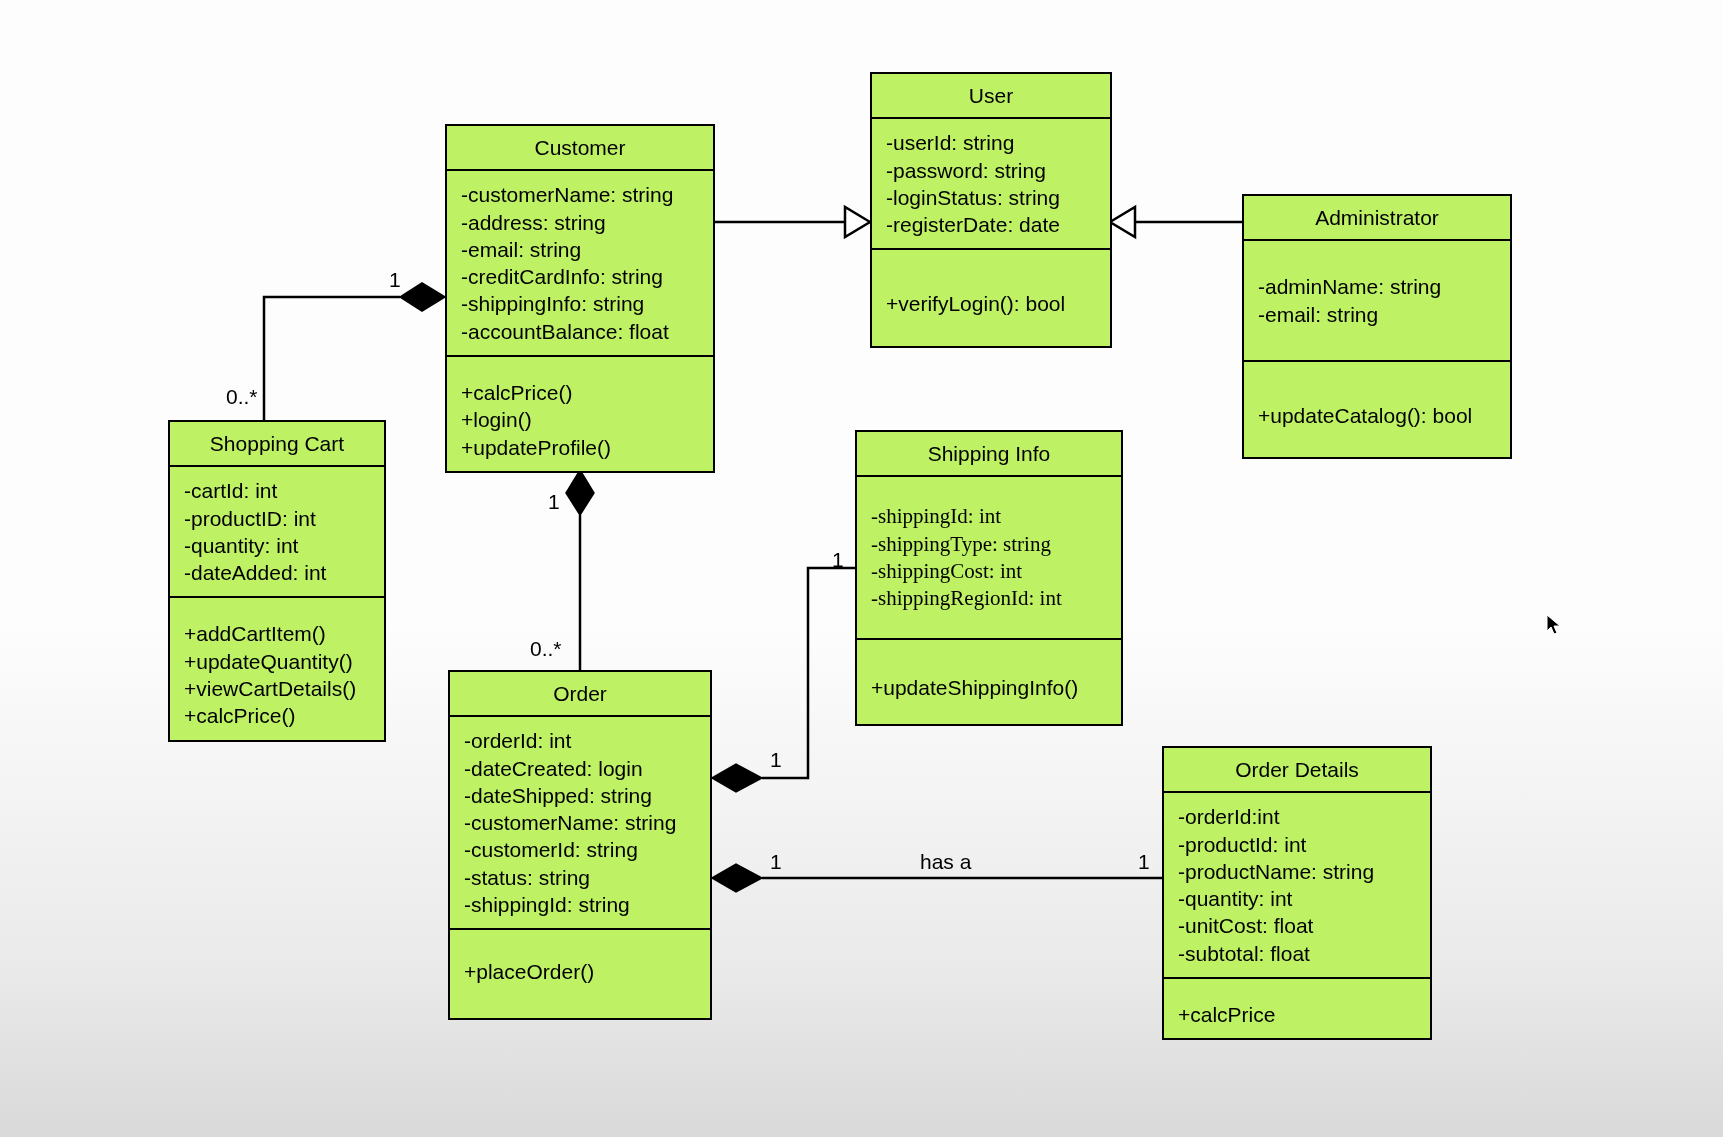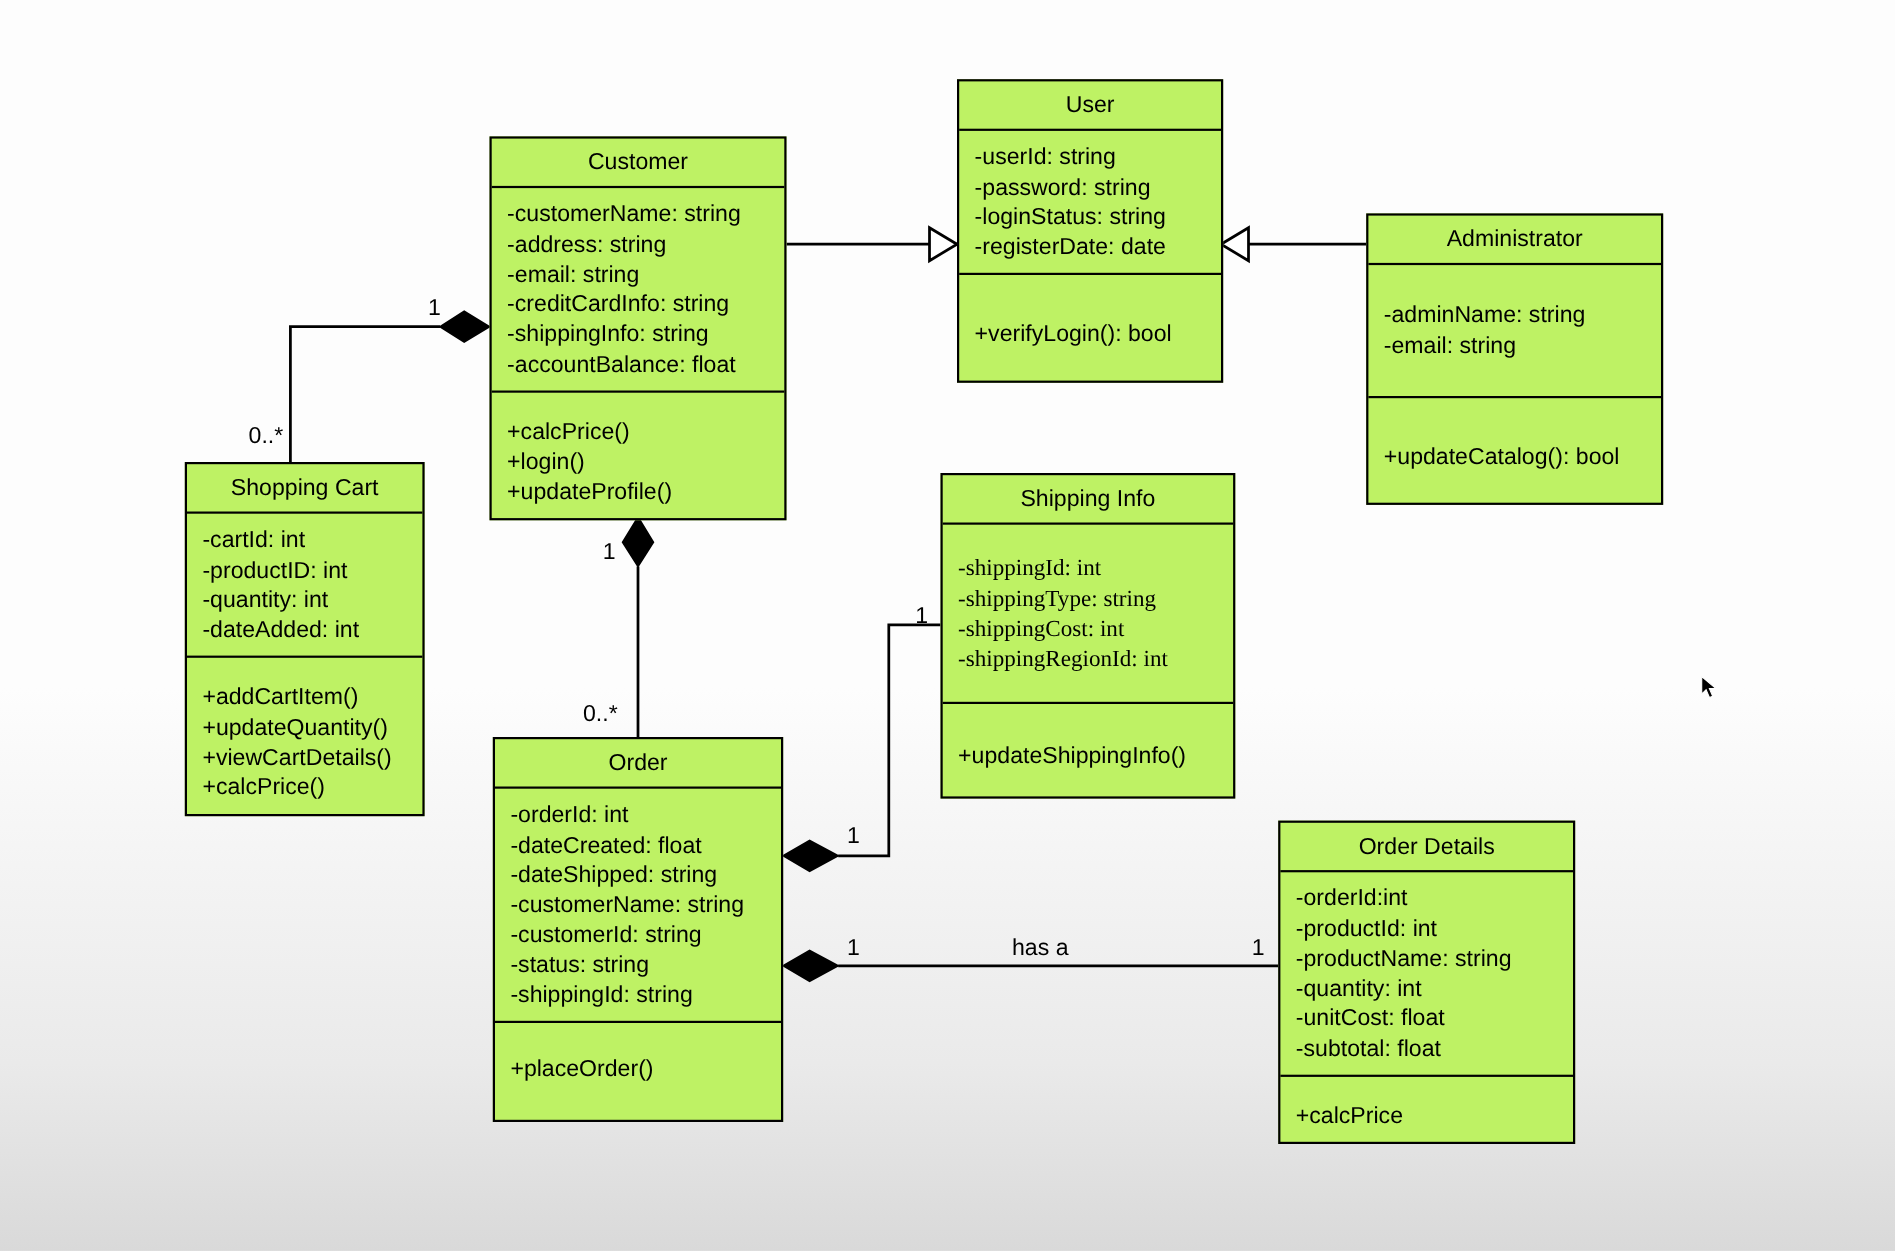--- a/index.html
+++ b/index.html
@@ -149,21 +149,21 @@
       <div class="uml-row">+updateQuantity()</div>
       <div class="uml-row">+viewCartDetails()</div>
       <div class="uml-row">+calcPrice()</div>
     </div>
   </div>
 
   <div class="uml-class" style="left:448px; top:670px; width:260px;">
     <div class="uml-title">Order</div>
     <div class="uml-section">
       <div class="uml-row">-orderId: int</div>
-      <div class="uml-row">-dateCreated: float</div>
+      <div class="uml-row">-dateCreated: login</div>
       <div class="uml-row">-dateShipped: string</div>
       <div class="uml-row">-customerName: string</div>
       <div class="uml-row">-customerId: string</div>
       <div class="uml-row">-status: string</div>
       <div class="uml-row">-shippingId: string</div>
     </div>
     <div class="uml-section" style="padding-top:16px; padding-bottom:32px;">
       <div class="uml-row">+placeOrder()</div>
     </div>
   </div>

